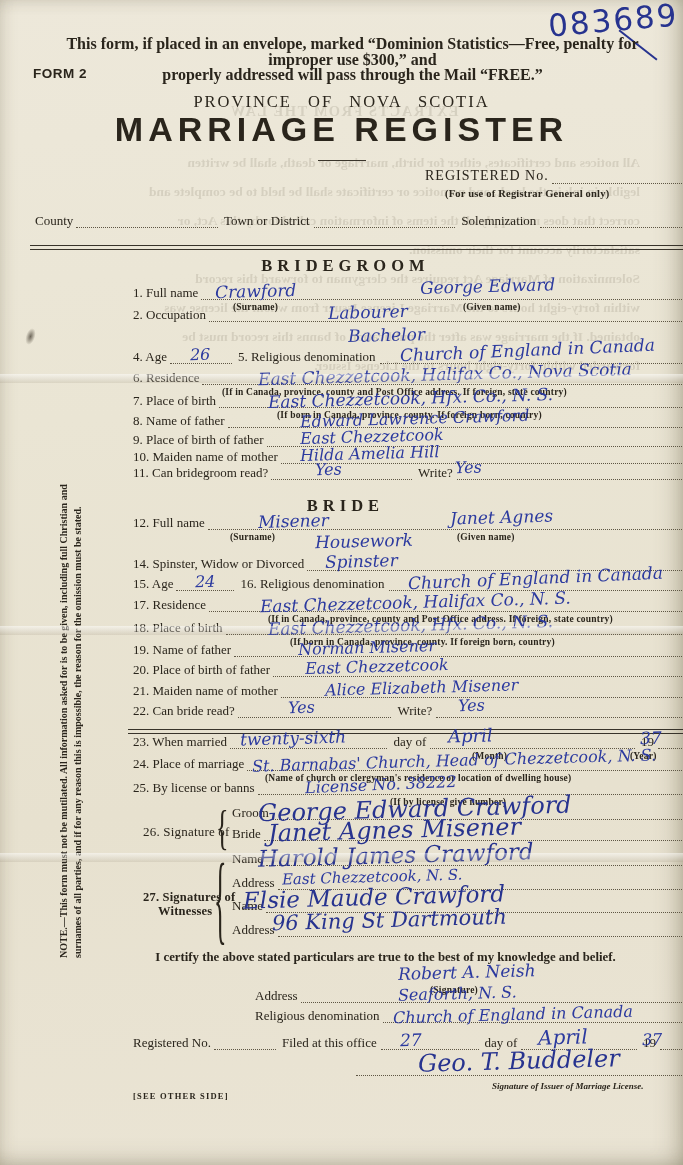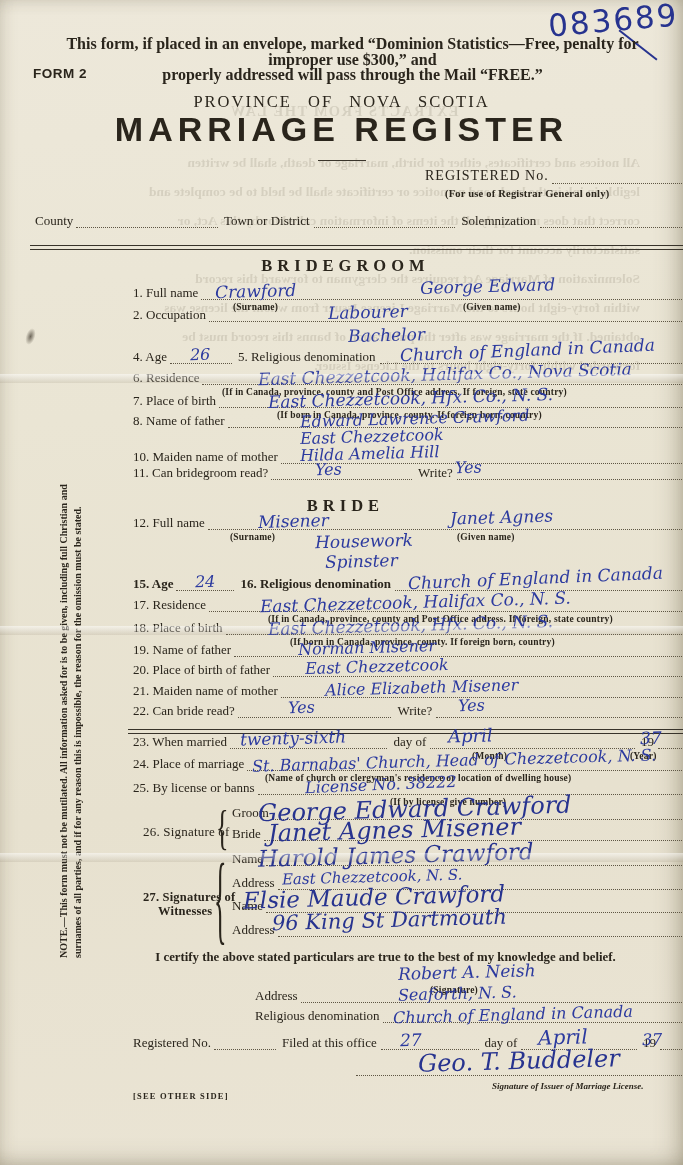--- a/index.html
+++ b/index.html
@@ -118,20 +118,24 @@
     <span class="lbl">7.  Place of birth</span>
     <span class="fill"></span>
   </div>
   <div class="note" style="left:277px;top:410px;">(If born in Canada, province, county.   If foreign born, country)</div>
 
   <div class="frow" style="top:414px;">
     <span class="lbl">8.  Name of father</span>
     <span class="fill"></span>
   </div>
 
+  <div class="frow" style="top:433px;">
+    <span class="lbl">9.  Place of birth of father</span>
+    <span class="fill"></span>
+  </div>
 
   <div class="frow" style="top:450px;">
     <span class="lbl">10.  Maiden name of mother</span>
     <span class="fill"></span>
   </div>
 
   <div class="frow" style="top:466px;">
     <span class="lbl">11.  Can bridegroom read?</span>
     <span class="fill"></span>
     <span class="lbl mid">Write?</span>
@@ -141,22 +145,26 @@
   <div class="sect" style="top:496px;">BRIDE</div>
 
   <div class="frow" style="top:516px;">
     <span class="lbl">12.  Full name</span>
     <span class="fill"></span>
   </div>
   <div class="note" style="left:230px;top:532px;">(Surname)</div>
   <div class="note" style="left:457px;top:532px;">(Given name)</div>
 
 
-
-  <div class="frow" style="top:577px;font-weight:bold;">
+  <div class="frow" style="top:557px;">
+    <span class="lbl">14.  Spinster, Widow or Divorced</span>
+    <span class="fill"></span>
+  </div>
+
+  <div class="frow" style="top:577px;">
     <span class="lbl">15.  Age</span>
     <span class="fill" style="flex:0 0 58px;"></span>
     <span class="lbl mid">16.  Religious denomination</span>
     <span class="fill"></span>
   </div>
 
   <div class="frow" style="top:598px;">
     <span class="lbl">17.  Residence</span>
     <span class="fill"></span>
   </div>

